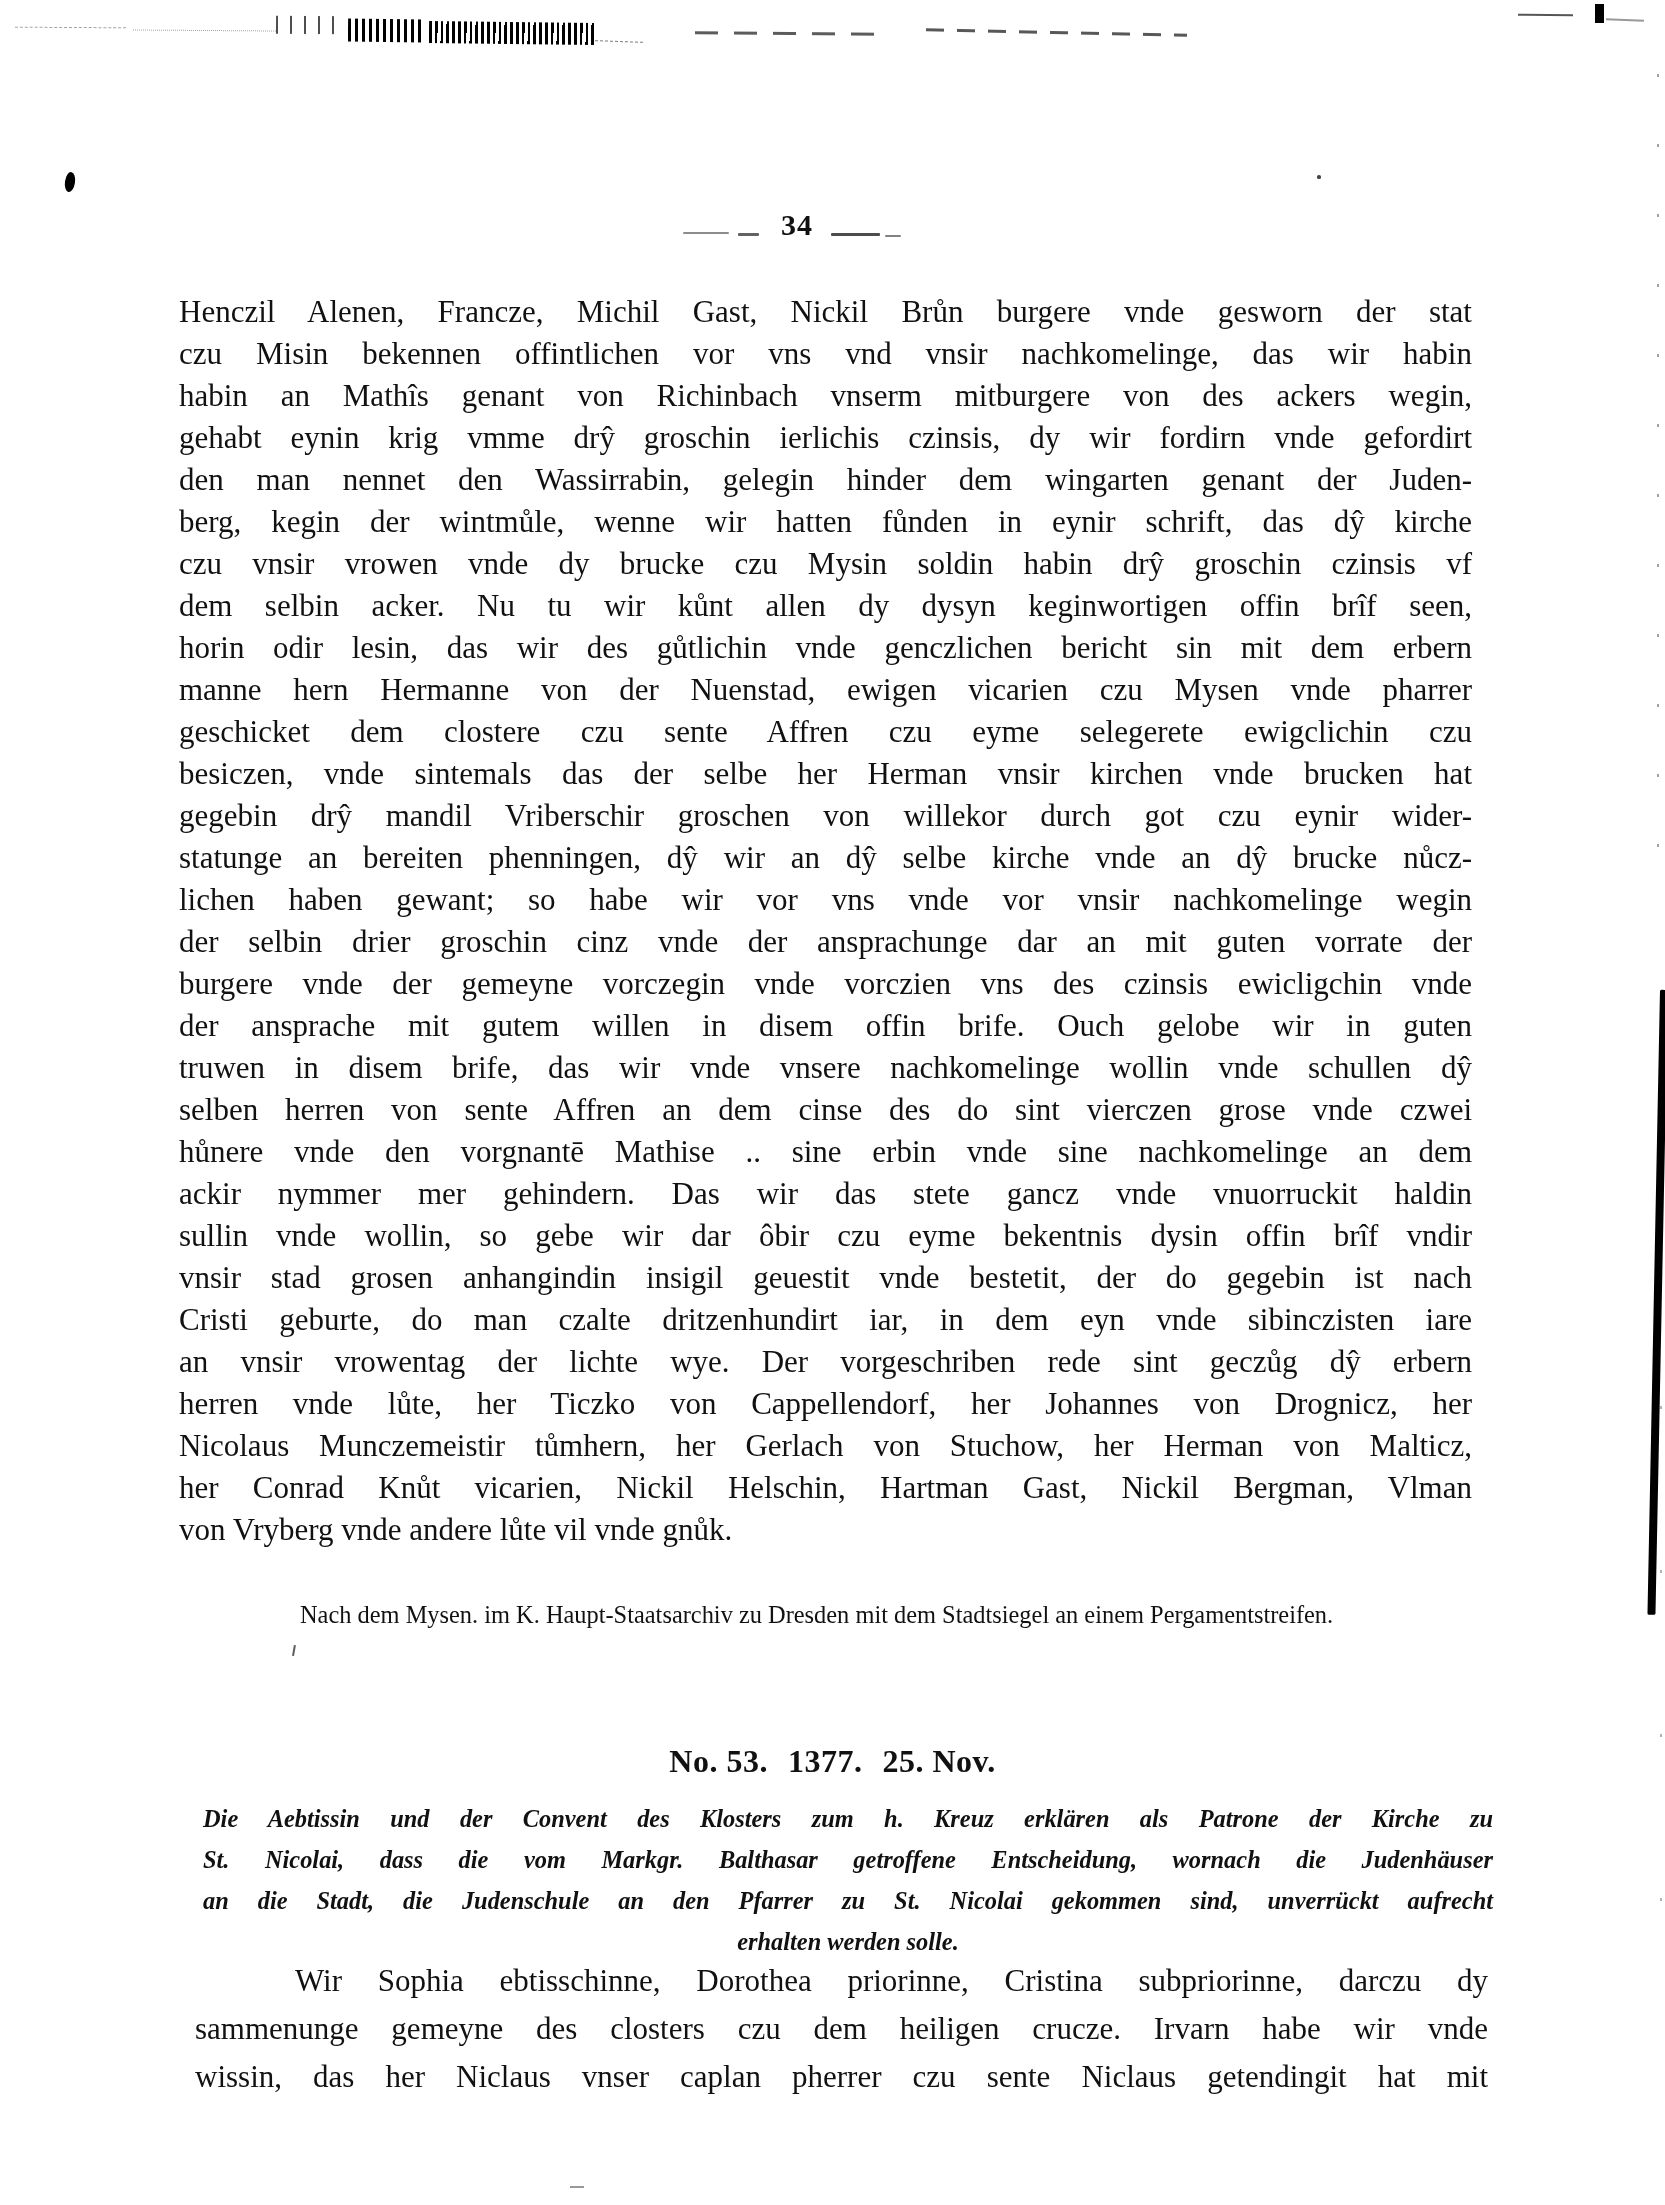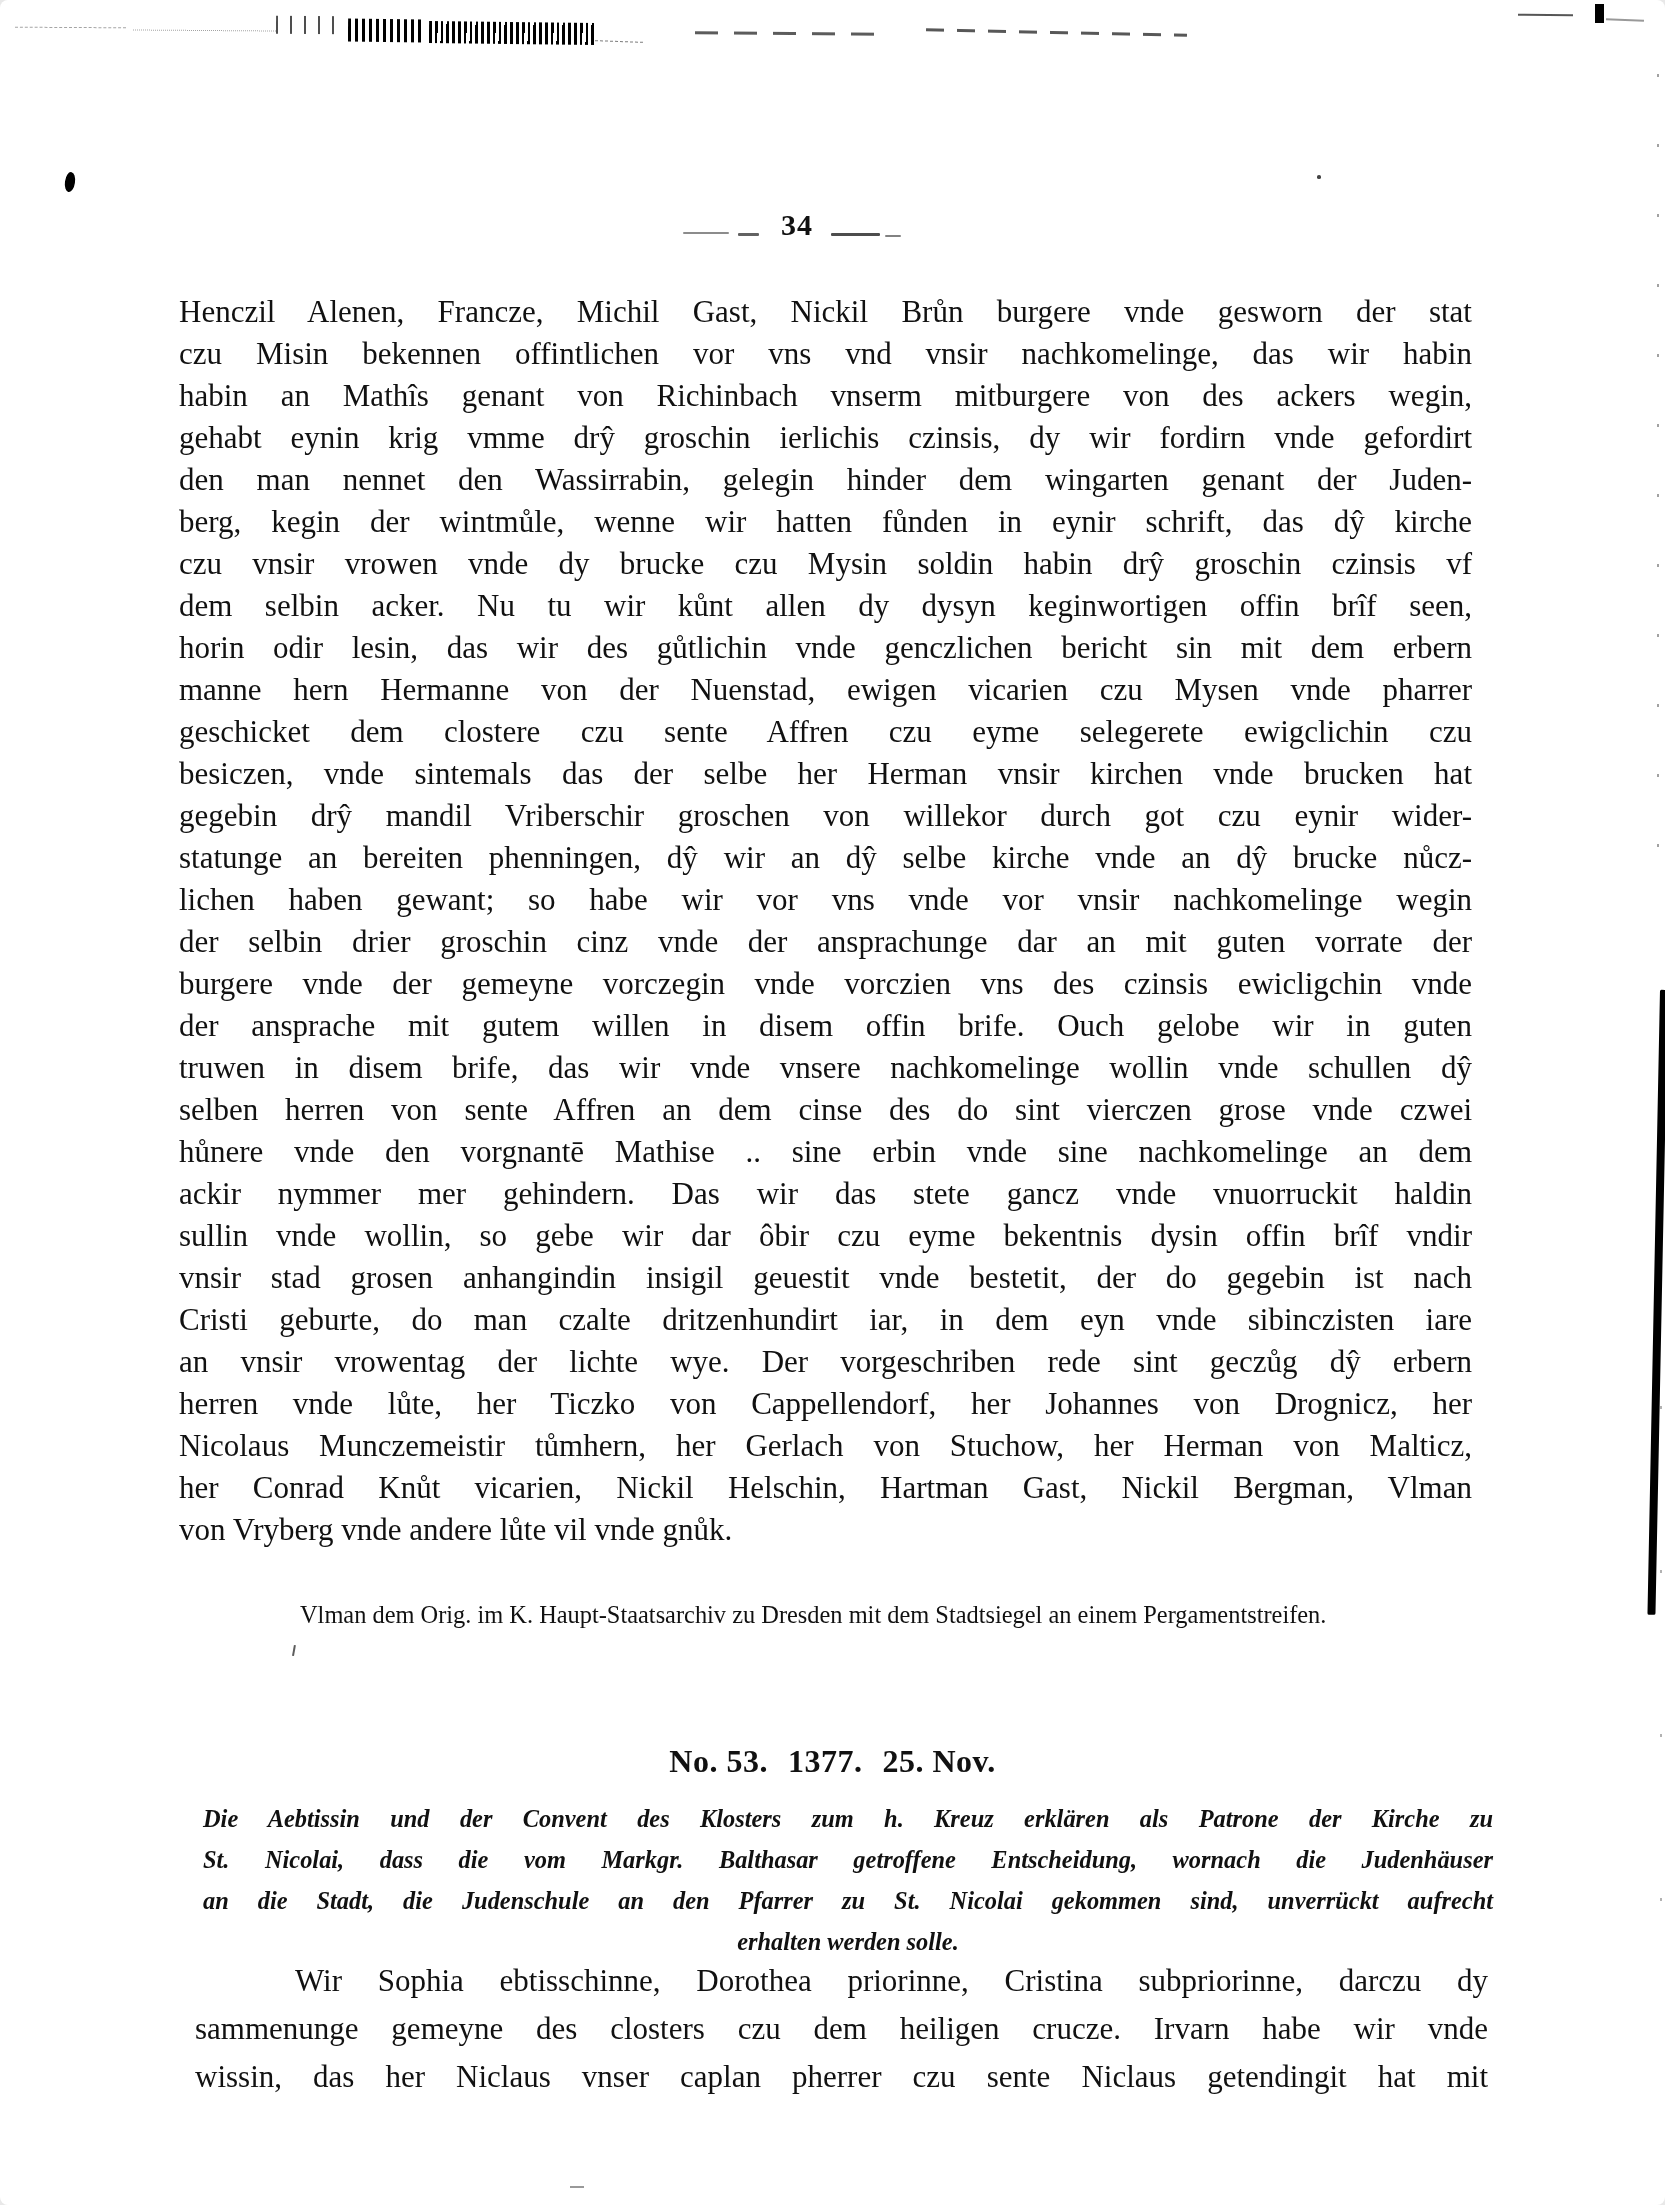--- a/index.html
+++ b/index.html
@@ -3,21 +3,20 @@
 <meta charset="utf-8">
 <style>
   html,body{margin:0;padding:0;background:#e8e8e8;}
   .page{
     position:relative;
     width:1665px;height:2205px;
     background:#ffffff;
     overflow:hidden;
     font-family:"Liberation Serif","DejaVu Serif",serif;
     color:#111;
-    border-radius:8px;
   }
   
   .pagenum-row{position:absolute;top:208px;left:0;width:1594px;text-align:center;}
   .pagenum{font-size:30px;font-weight:bold;letter-spacing:1.1px;}
   .dash{position:absolute;background:#2e2e2e;border-radius:1.1px;}
   .dash-l1{left:683px;top:232px;width:46px;height:2.1px;opacity:.55;}
   .dash-l2{left:738px;top:233px;width:21px;height:2.7px;opacity:.75;}
   .dash-r1{left:831px;top:233px;width:49px;height:3.2px;opacity:.85;}
   .dash-r2{left:885px;top:235px;width:16px;height:2.1px;opacity:.6;}
   
@@ -141,21 +140,21 @@
       <div class="line">sullin vnde wollin, so gebe wir dar ôbir czu eyme bekentnis dysin offin brîf vndir</div>
       <div class="line">vnsir stad grosen anhangindin insigil geuestit vnde bestetit, der do gegebin ist nach</div>
       <div class="line">Cristi geburte, do man czalte dritzenhundirt iar, in dem eyn vnde sibinczisten iare</div>
       <div class="line">an vnsir vrowentag der lichte wye. Der vorgeschriben rede sint geczůg dŷ erbern</div>
       <div class="line">herren vnde lůte, her Ticzko von Cappellendorf, her Johannes von Drognicz, her</div>
       <div class="line">Nicolaus Munczemeistir tůmhern, her Gerlach von Stuchow, her Herman von Malticz,</div>
       <div class="line">her Conrad Knůt vicarien, Nickil Helschin, Hartman Gast, Nickil Bergman, Vlman</div>
       <div class="line">von Vryberg vnde andere lůte vil vnde gnůk.</div>
     </div>
 
-  <div class="source-note">Vlman dem Orig. im K. Haupt-Staatsarchiv zu Dresden mit dem Stadtsiegel an einem Pergamentstreifen.</div>
+  <div class="source-note">Nach dem Mysen. im K. Haupt-Staatsarchiv zu Dresden mit dem Stadtsiegel an einem Pergamentstreifen.</div>
 
   <div class="heading"><span class="hpart">No. 53.</span><span class="hpart">1377.</span><span class="hpart">25. Nov.</span></div>
 
   <div class="summary lines">
       <div class="line">Die Aebtissin und der Convent des Klosters zum h. Kreuz erklären als Patrone der Kirche zu</div>
       <div class="line">St. Nicolai, dass die vom Markgr. Balthasar getroffene Entscheidung, wornach die Judenhäuser</div>
       <div class="line">an die Stadt, die Judenschule an den Pfarrer zu St. Nicolai gekommen sind, unverrückt aufrecht</div>
       <div class="line">erhalten werden solle.</div>
     </div>
 

